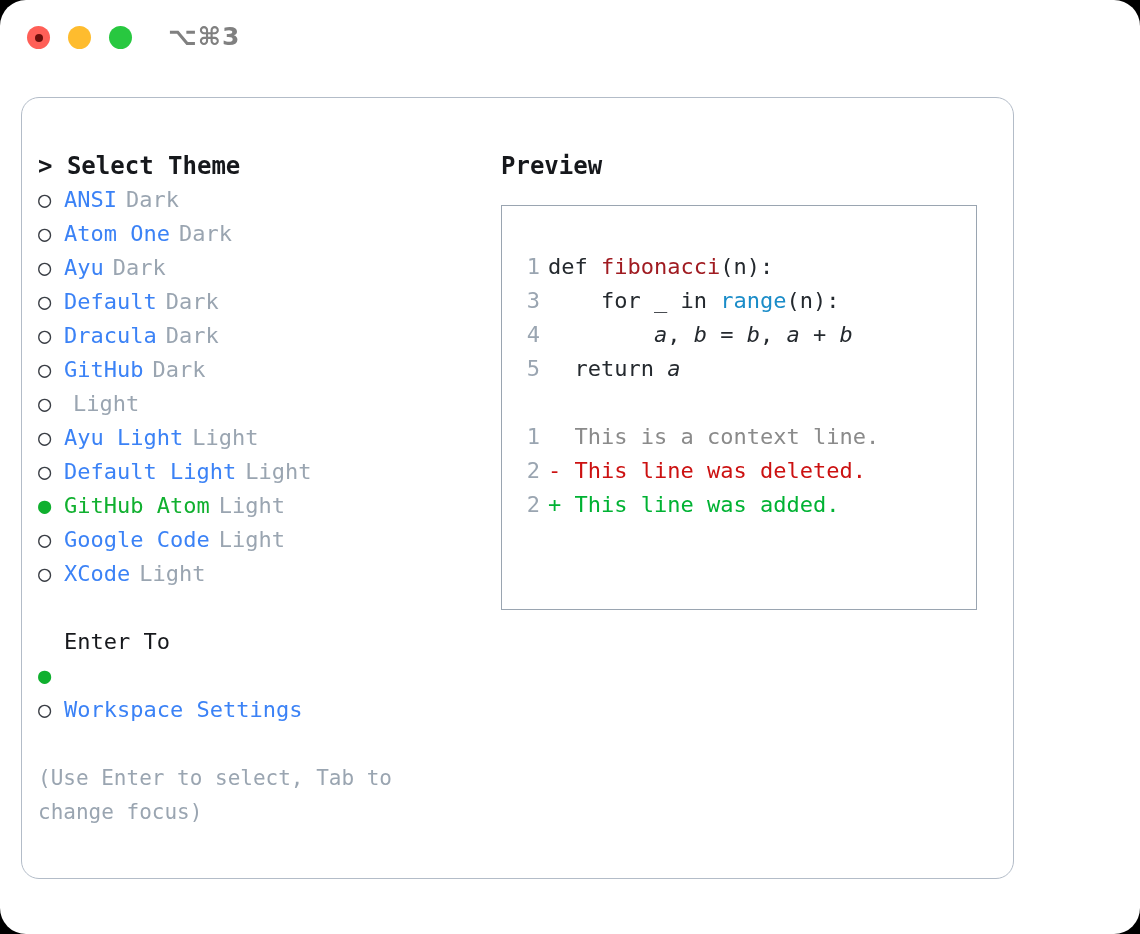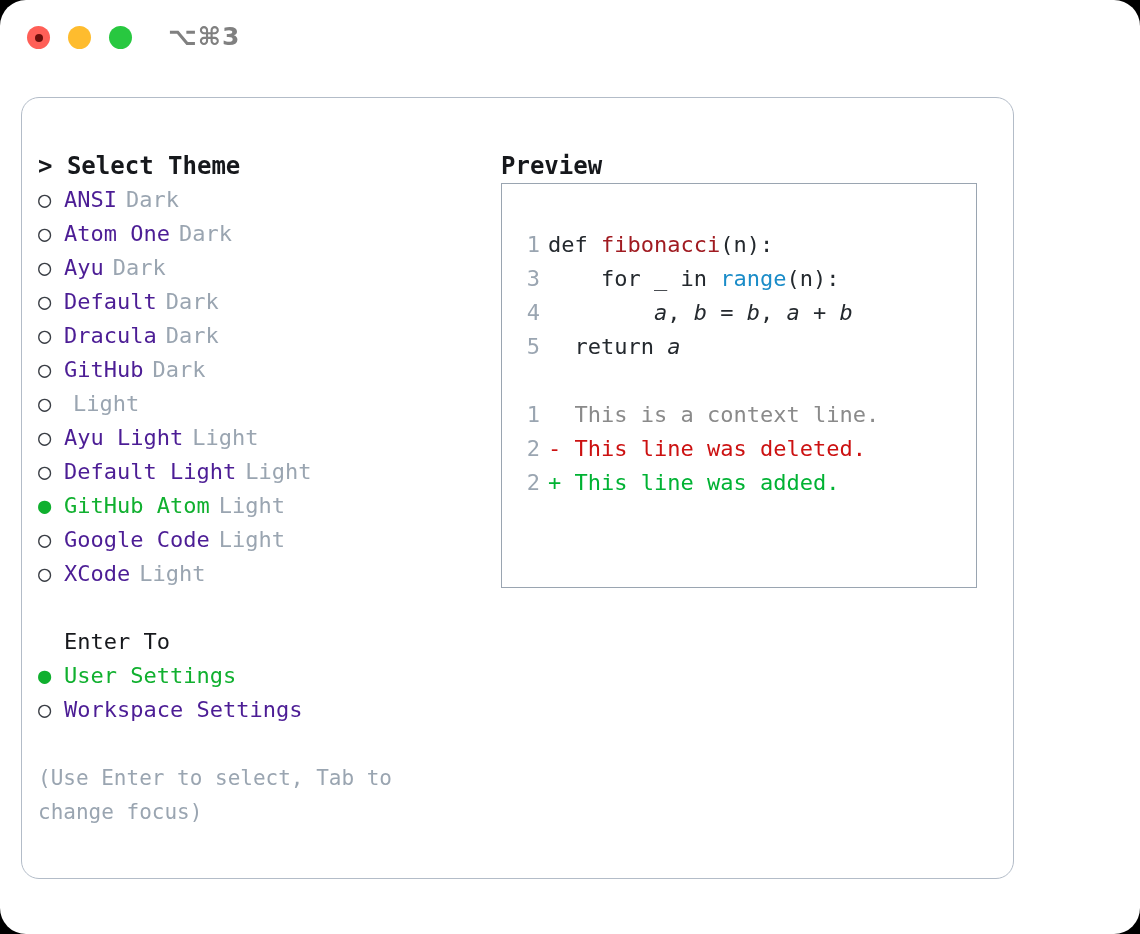--- a/index.html
+++ b/index.html
@@ -107,21 +107,21 @@
     white-space: pre;
   }
   .bullet {
     width: 26px;
     flex: 0 0 26px;
     font-size: 22px;
     color: #3b3f46;
     line-height: 34px;
   }
   .bullet.sel { color: #10b02f; }
-  .opt-name  { color: #4c1d95; }
+  .opt-name  { color: #3b82f6; }
   .opt-name.sel { color: #10b02f; }
   .opt-variant {
     color: #9aa5b1;
     margin-left: 9px;
   }
   .spacer-row { height: 34px; }
   .apply-title {
     font-size: 22px;
     color: #16181c;
     line-height: 34px;
@@ -144,20 +144,21 @@
     width: 490px;
   }
   .preview-title {
     font-size: 24px;
     font-weight: bold;
     color: #16181c;
     line-height: 34px;
     white-space: pre;
   }
   .preview-box {
+    margin-top: 22px;
     width: 476px;
     height: 405px;
     box-sizing: border-box;
     border: 1.8px solid #9aa5b1;
     background: #ffffff;
     padding: 44px 12px 0 16px;
   }
   .code-line {
     font-size: 22px;
     line-height: 34px;
@@ -214,21 +215,21 @@
             <div class="opt-row"><span class="bullet sel">●</span><span class="opt-name sel">GitHub Atom</span><span class="opt-variant">Light</span></div>
             <div class="opt-row"><span class="bullet">○</span><span class="opt-name">Google Code</span><span class="opt-variant">Light</span></div>
             <div class="opt-row"><span class="bullet">○</span><span class="opt-name">XCode</span><span class="opt-variant">Light</span></div>
           </div>
 
         <div class="spacer-row"></div>
 
         <div class="apply-title">Enter To</div>
 
         <div id="apply-list">
-            <div class="opt-row"><span class="bullet sel">●</span><span class="opt-name sel">User Settings</span></div>
+            <div class="opt-row"><span class="bullet sel">●</span></div>
             <div class="opt-row"><span class="bullet">○</span><span class="opt-name">Workspace Settings</span></div>
           </div>
 
         <div class="hint">(Use Enter to select, Tab to change focus)</div>
       </div>
 
       <div class="right-col">
         <div class="preview-title">Preview</div>
 
         <div class="preview-box">

